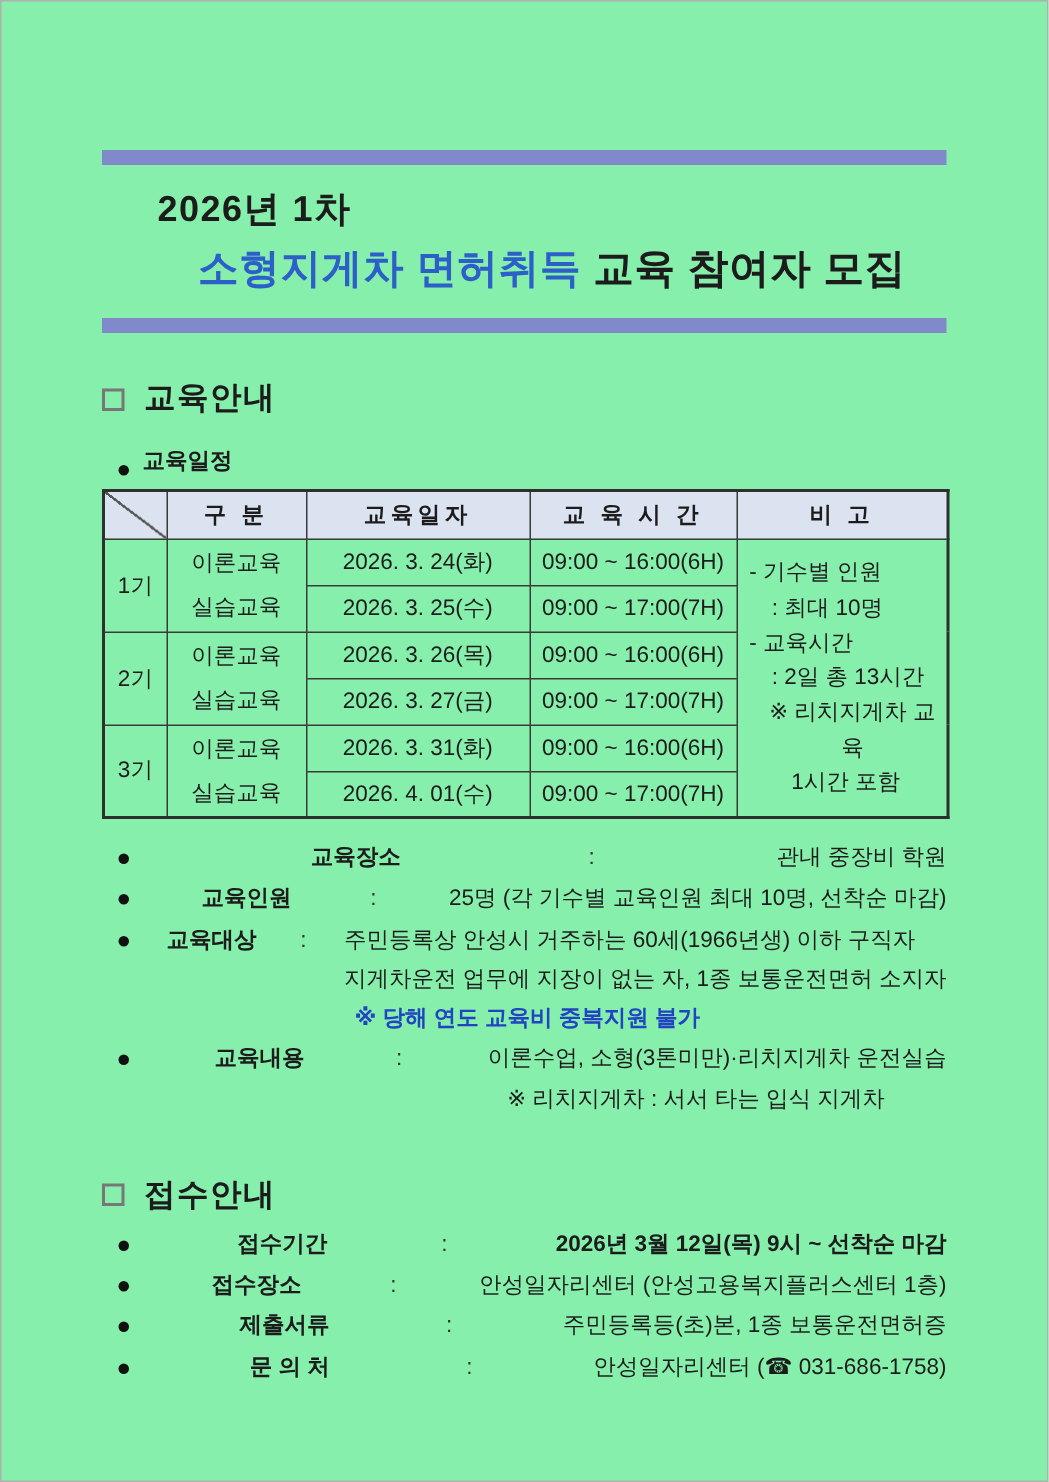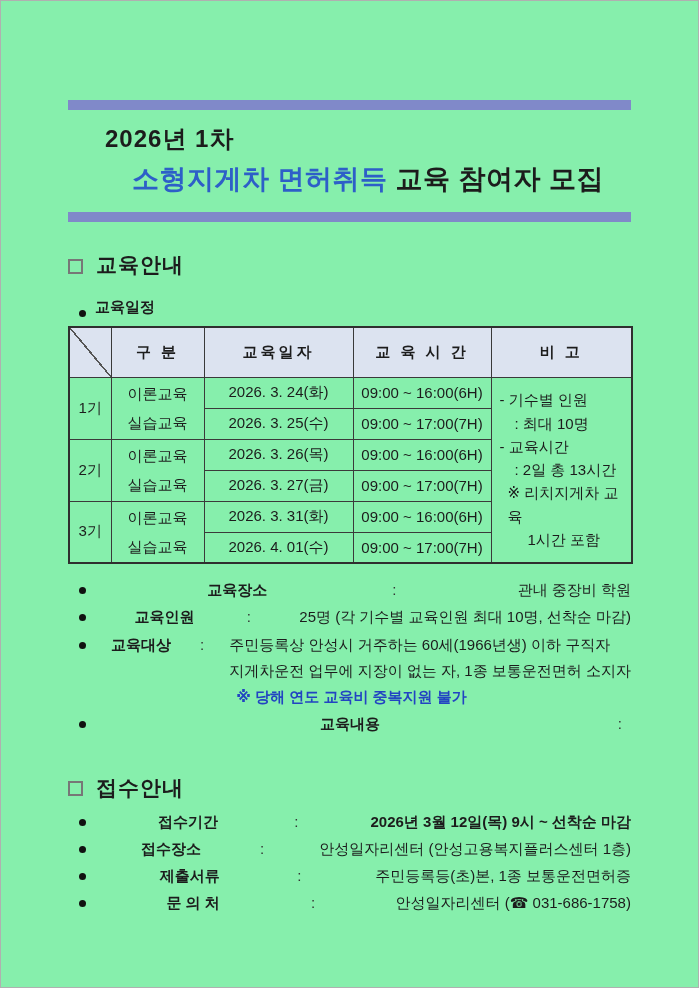--- a/index.html
+++ b/index.html
@@ -25,32 +25,32 @@
   .edu-heading { margin-top:29px; }
   .app-heading { margin-top:36px; }
   .square { width:15px; height:15px; border:2px solid #777; margin-top:2px; flex:none; }
 
   .sub-bullet { display:flex; align-items:flex-end; gap:9px; font-size:15px; font-weight:bold; margin:19px 0 9px 11px; }
   .dot { width:7px; height:7px; background:#111; border-radius:50%; flex:none; }
 
   table.schedule { border-collapse:collapse; width:563px; border:2px solid #2f2f2f; table-layout:fixed; }
   .schedule th, .schedule td { border:1px solid #3a3a3a; font-size:15px; text-align:center; padding:0; }
   .schedule thead th, .schedule .corner { background:#dce3f0; }
-  .schedule thead th { height:50px; font-size:15px; font-weight:bold; letter-spacing:3px; }
+  .schedule thead th { height:32px; font-size:15px; font-weight:bold; letter-spacing:3px; }
   .schedule .corner {
     background-image:linear-gradient(to bottom left,
       transparent calc(50% - 0.8px), #555 calc(50% - 0.8px),
       #555 calc(50% + 0.8px), transparent calc(50% + 0.8px));
   }
   .schedule tbody td { height:31px; }
   .type-cell div { line-height:29px; }
   .note-cell { text-align:left !important; font-size:14.5px; line-height:1.55; padding:6px 2px 6px 6px !important; vertical-align:middle; }
   .note-cell .n0, .note-cell .n2 { margin-left:2px; }
   .note-cell .n1, .note-cell .n3 { margin-left:17px; }
-  .note-cell .n4 { margin-left:10px; }
+  .note-cell .n4 { margin-left:10px;text-align:center; }
   .note-cell .n5 { margin-left:30px; }
 
   .items { margin-top:13px; }
   .item-row { display:flex; align-items:flex-start; font-size:15px; line-height:1.75; margin-top:1px;justify-content:space-between; }
   .item-row .dot { margin:10px 9px 0 11px; }
   .item-label { font-weight:bold; min-width:64px; flex:none; }
   .item-colon { margin:0 9px; flex:none; color:#333; }
   .item-value-block { }
   .blue-note { color:#2244c2; font-weight:bold; margin-left:7px; }
   .indent-note { margin-left:13px; }
@@ -169,20 +169,24 @@
         <span class="item-value-block">
           <div>주민등록상 안성시 거주하는 60세(1966년생) 이하 구직자</div>
           <div>지게차운전 업무에 지장이 없는 자, 1종 보통운전면허 소지자</div>
           <div class="blue-note">※ 당해 연도 교육비 중복지원 불가</div>
         </span>
       </div>
       <div class="item-row">
         <span class="dot"></span>
         <span class="item-label">교육내용</span>
         <span class="item-colon">:</span>
+        <span class="item-value-block">
+          <div>이론수업, 소형(3톤미만)·리치지게차 운전실습</div>
+          <div class="indent-note">※ 리치지게차 : 서서 타는 입식 지게차</div>
+        </span>
       </div>
     </div>
 
     <div class="section-heading app-heading">
       <span class="square"></span>
       <span>접수안내</span>
     </div>
 
     <div class="items" style="margin-top:7px;">
       <div class="item-row">

